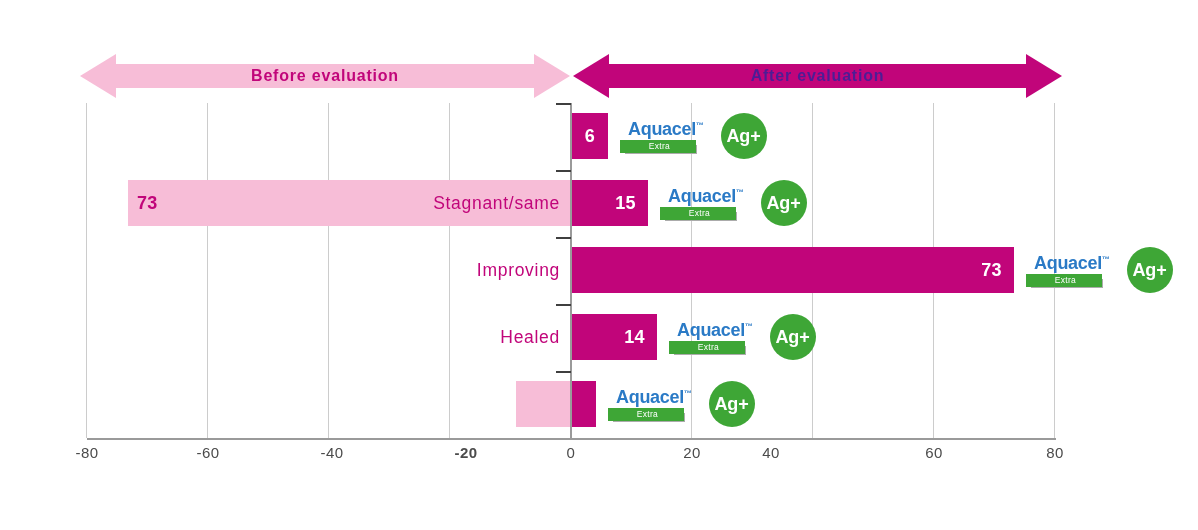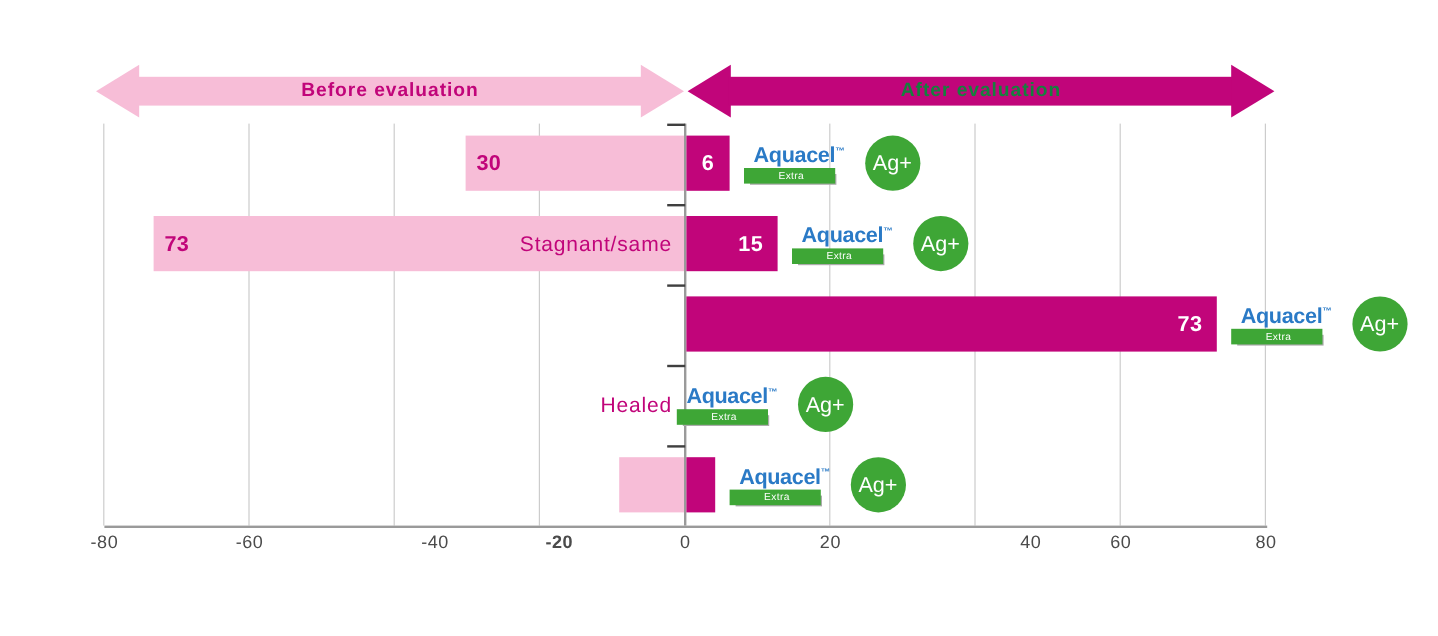--- a/index.html
+++ b/index.html
@@ -19,21 +19,21 @@
   .arrow{position:absolute;top:54px;height:44px}
   .arrow-before{left:80px;width:490px;--c:var(--pink)}
   .arrow-after{left:573px;width:489px;--c:var(--magenta)}
   .arrow .shaft{position:absolute;left:34px;right:34px;top:10px;bottom:10px;background:var(--c)}
   .arrow .head{position:absolute;top:0;width:0;height:0;border-top:22px solid transparent;border-bottom:22px solid transparent}
   .arrow .head-left{left:0;border-right:36px solid var(--c)}
   .arrow .head-right{right:0;border-left:36px solid var(--c)}
   .arrow .arrow-label{position:absolute;inset:0;display:flex;align-items:center;justify-content:center;
     font-size:16px;letter-spacing:.05em;font-weight:700}
   .arrow-before .arrow-label{color:var(--magenta)}
-  .arrow-after .arrow-label{color:#15803d}
+  .arrow-after .arrow-label{color:#4c1d95}
 
   
   .gridline{position:absolute;top:103px;height:335px;width:1px;background:var(--grid)}
   .zeroline{position:absolute;top:103px;height:335px;width:2px;background:var(--axis)}
   .zerotick{position:absolute;left:556px;width:15px;height:2px;background:#3F3F3F}
   .x-axis{position:absolute;left:87px;top:438px;width:969px;height:2px;background:var(--axis)}
   .tick-label{position:absolute;top:444px;width:60px;text-align:center;font-size:15px;
     color:var(--ticktext);letter-spacing:.03em}
 
   
@@ -51,21 +51,21 @@
 
   
   .logo{display:flex;align-items:center;gap:17px;z-index:2}
   .aquacel{display:inline-block;position:relative}
   .aq-name{font-size:18px;font-weight:bold;color:var(--blue);letter-spacing:-.3px;line-height:1;white-space:nowrap}
   .aq-name sup{font-size:8px;font-weight:bold}
   .extra-bar{height:13px;background:var(--green);margin-top:2px;margin-left:-8px;margin-right:8px;
     box-shadow:3px 3px 0 -2px #ABABAB;display:flex;align-items:center}
   .extra-bar span{font-size:8.5px;font-weight:normal;color:#fff;letter-spacing:.3px;margin-left:38%}
   .badge{width:46px;height:46px;border-radius:50%;background:var(--green);color:#fff;
-    font-weight:normal;font-size:18px;display:flex;align-items:center;justify-content:center;flex:0 0 46px}
+    font-weight:bold;font-size:18px;display:flex;align-items:center;justify-content:center;flex:0 0 46px}
 </style>
 </head>
 <body>
 
 <div class="chart">
 
   <div class="arrow arrow-before">
     <span class="head head-left"></span>
     <span class="shaft"></span>
     <span class="head head-right"></span>
@@ -77,45 +77,42 @@
     <span class="head head-right"></span>
     <span class="arrow-label">After evaluation</span>
   </div>
 
   <div>
       <div class="gridline" style="left: 86px;"></div>
       <div class="tick-label" style="left: 57px;">-80</div>
       <div class="gridline" style="left: 207px;"></div>
       <div class="tick-label" style="left: 178px;">-60</div>
       <div class="gridline" style="left: 328px;"></div>
-      <div class="tick-label" style="left: 314px; text-align: right;">-40</div>
+      <div class="tick-label" style="left: 302px;">-40</div>
       <div class="gridline" style="left: 449px;"></div>
       <div class="tick-label" style="left: 436px; font-weight: bold;">-20</div>
       <div class="zeroline" style="left: 570px;"></div>
       <div class="tick-label" style="left: 541px;">0</div>
       <div class="gridline" style="left: 691px;"></div>
       <div class="tick-label" style="left: 662px;">20</div>
       <div class="gridline" style="left: 812px;"></div>
-      <div class="tick-label" style="left: 829px;">40</div>
+      <div class="tick-label" style="left: 741px;">40</div>
       <div class="gridline" style="left: 933px;"></div>
       <div class="tick-label" style="left: 904px;">60</div>
       <div class="gridline" style="left: 1054px;"></div>
       <div class="tick-label" style="left: 1025px;">80</div>
       <div class="zerotick" style="top: 103px;"></div>
       <div class="zerotick" style="top: 170px;"></div>
       <div class="zerotick" style="top: 237px;"></div>
       <div class="zerotick" style="top: 304px;"></div>
       <div class="zerotick" style="top: 371px;"></div>
     </div>
   <div class="x-axis"></div>
 
   <div class="row" style="top:113px">
-    <div class="bar before" style="width: 182px;">
-      <span class="val">30</span>
-    </div>
     <div class="after-flow">
       <div class="bar after center" style="width: 36px;">
         <span class="val">6</span>
       </div>
       <div class="logo">
         <div class="aquacel">
           <div class="aq-name"><span>Aquacel</span><sup>™</sup></div>
           <div class="extra-bar">
               <span>Extra</span>
             </div>
@@ -145,20 +142,21 @@
         </div>
         <div class="badge">
             <span>Ag+</span>
           </div>
       </div>
     </div>
   </div>
 
   <div class="row" style="top:247px">
 
+    <div class="cat">Improving</div>
     <div class="after-flow">
       <div class="bar after" style="width: 442px;">
         <span class="val">73</span>
       </div>
       <div class="logo">
         <div class="aquacel">
           <div class="aq-name"><span>Aquacel</span><sup>™</sup></div>
           <div class="extra-bar">
               <span>Extra</span>
             </div>
@@ -167,20 +165,23 @@
             <span>Ag+</span>
           </div>
       </div>
     </div>
   </div>
 
   <div class="row" style="top:314px">
 
     <div class="cat">Healed</div>
     <div class="after-flow">
+      <div class="bar after" style="width: 85px;">
+        <span class="val">14</span>
+      </div>
       <div class="logo">
         <div class="aquacel">
           <div class="aq-name"><span>Aquacel</span><sup>™</sup></div>
           <div class="extra-bar">
               <span>Extra</span>
             </div>
         </div>
         <div class="badge">
             <span>Ag+</span>
           </div>

